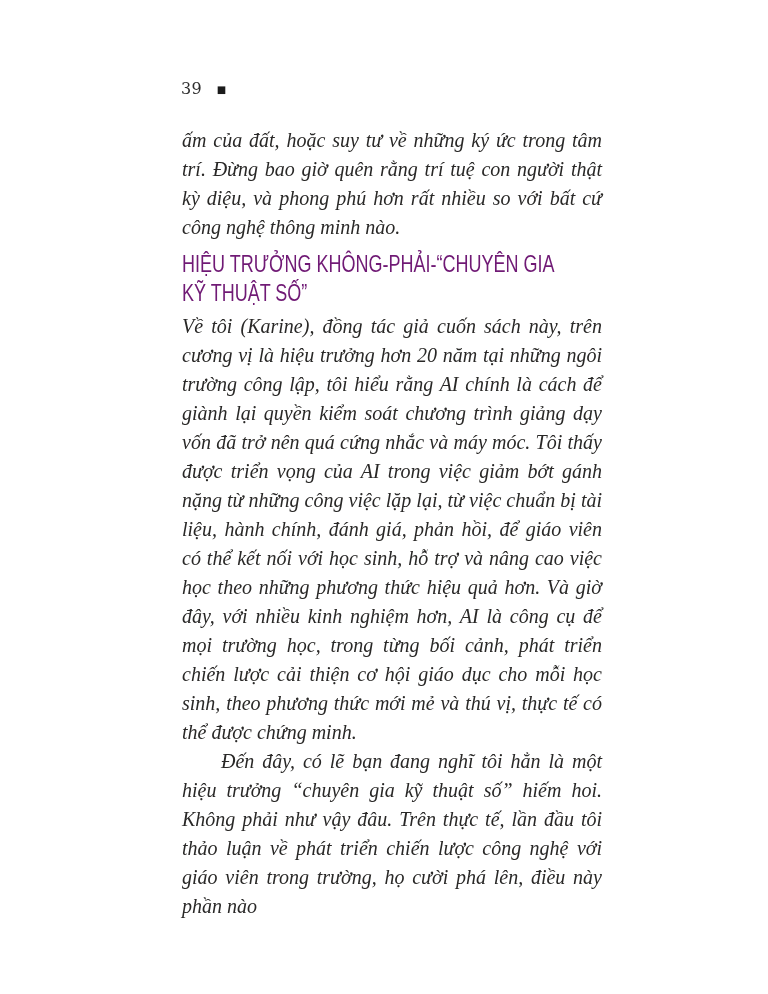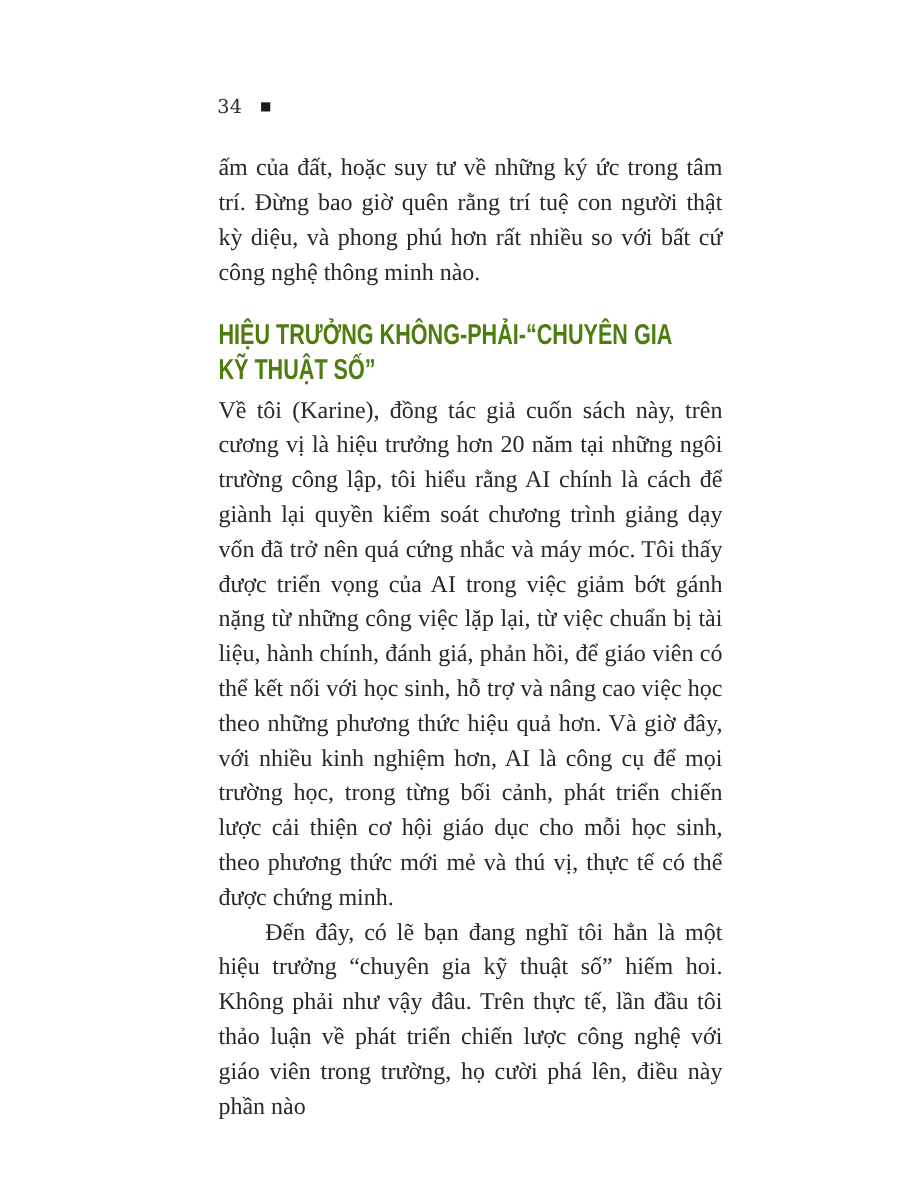--- a/index.html
+++ b/index.html
@@ -43,46 +43,47 @@
     left: 182px;
     top: 126px;
     width: 420px;
   }
   .body-para {
     font-family: "Liberation Serif", serif;
     font-size: 20px;
     line-height: 29px;
     text-align: justify;
     color: #292827;
+    font-style: italic;
   }
   .para-indent { text-indent: 39px; }
 
   
   .section-heading {
-    margin: 23px 0 5px 0;
+    margin: 7px 0 5px 0;
     font-family: "Liberation Sans", sans-serif;
-    font-weight: 700;
+    font-weight: 400;
     font-size: 24px;
     line-height: 29px;
-    color: #4d7c0f;
+    color: #701a75;
   }
   .section-heading .h-line {
     display: block;
     white-space: nowrap;
     transform: scaleX(0.75);
     transform-origin: 0 50%;
   }
 </style>
 </head>
 <body>
 
 <div class="page">
 
   <header class="running-head">
-    <span class="page-num">34</span>
+    <span class="page-num">39</span>
     <span class="bullet">■</span>
   </header>
 
   <main class="text-block">
 
     <p class="body-para">ấm của đất, hoặc suy tư về những ký ức trong tâm trí. Đừng bao giờ quên rằng trí tuệ con người thật kỳ diệu, và phong phú hơn rất nhiều so với bất cứ công nghệ thông minh nào.</p>
 
     <h2 class="section-heading">
       <span class="h-line">HIỆU TRƯỞNG KHÔNG-PHẢI-“CHUYÊN GIA</span>
       <span class="h-line">KỸ THUẬT SỐ”</span>

